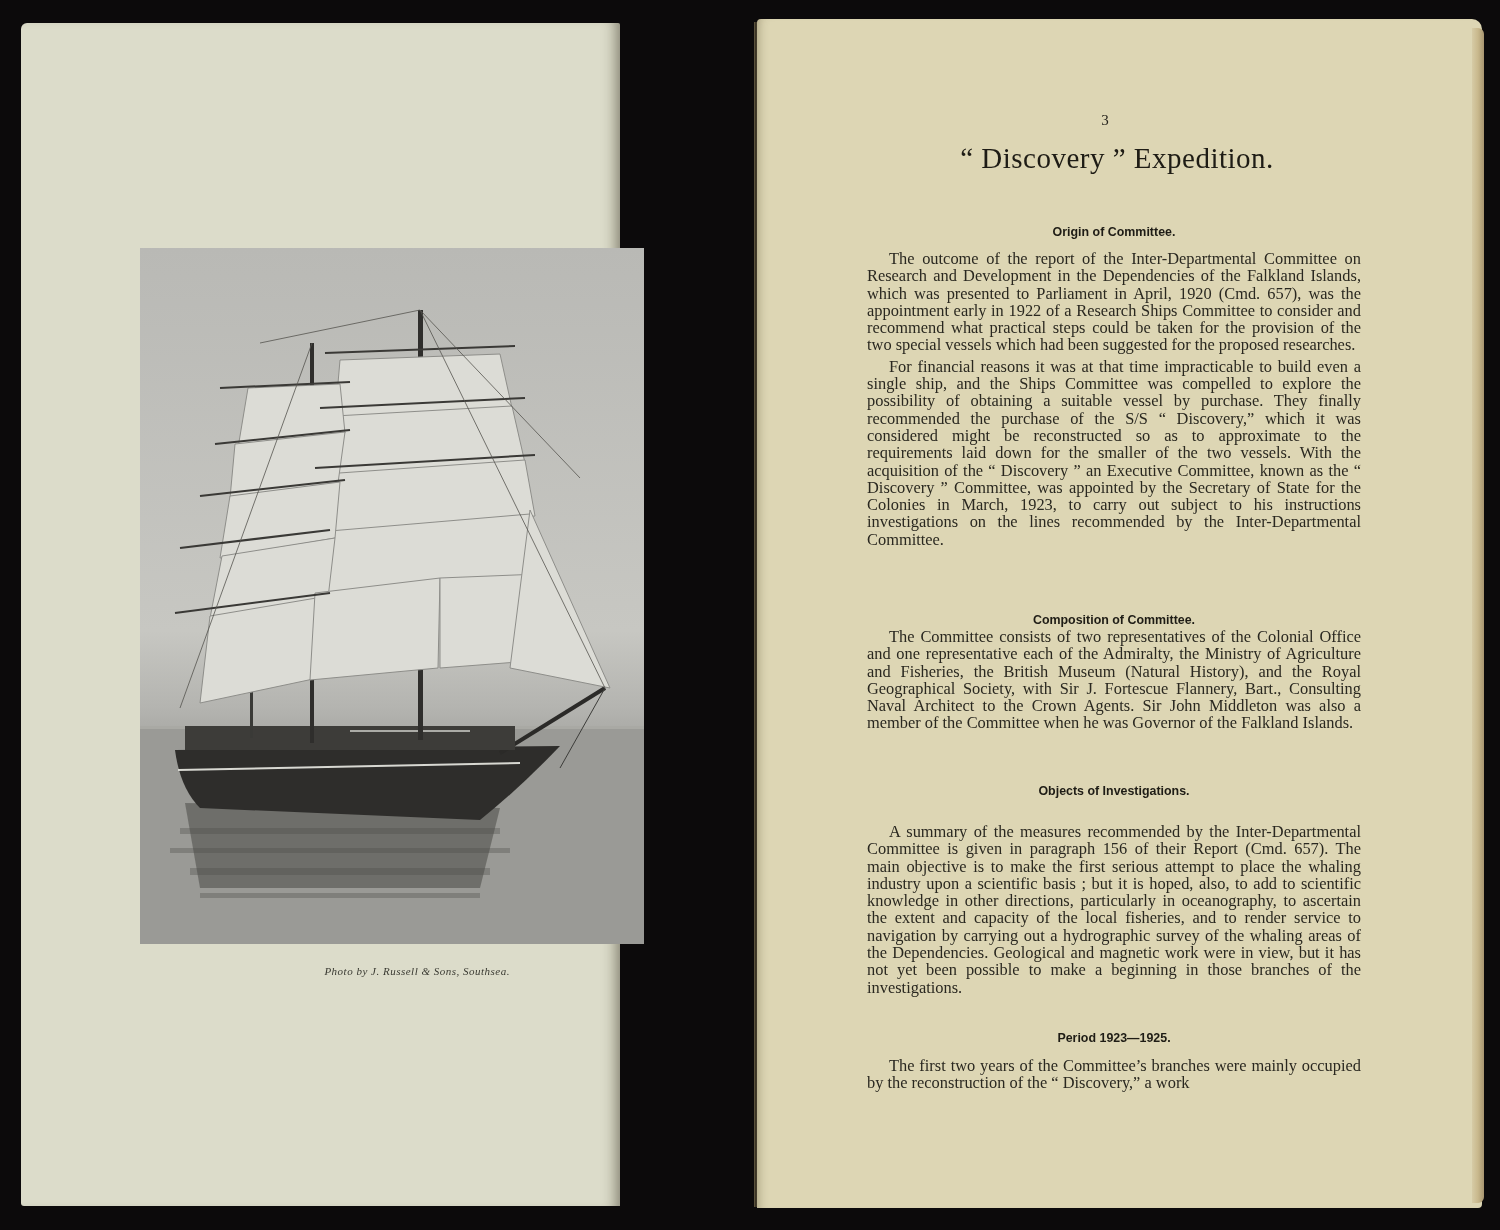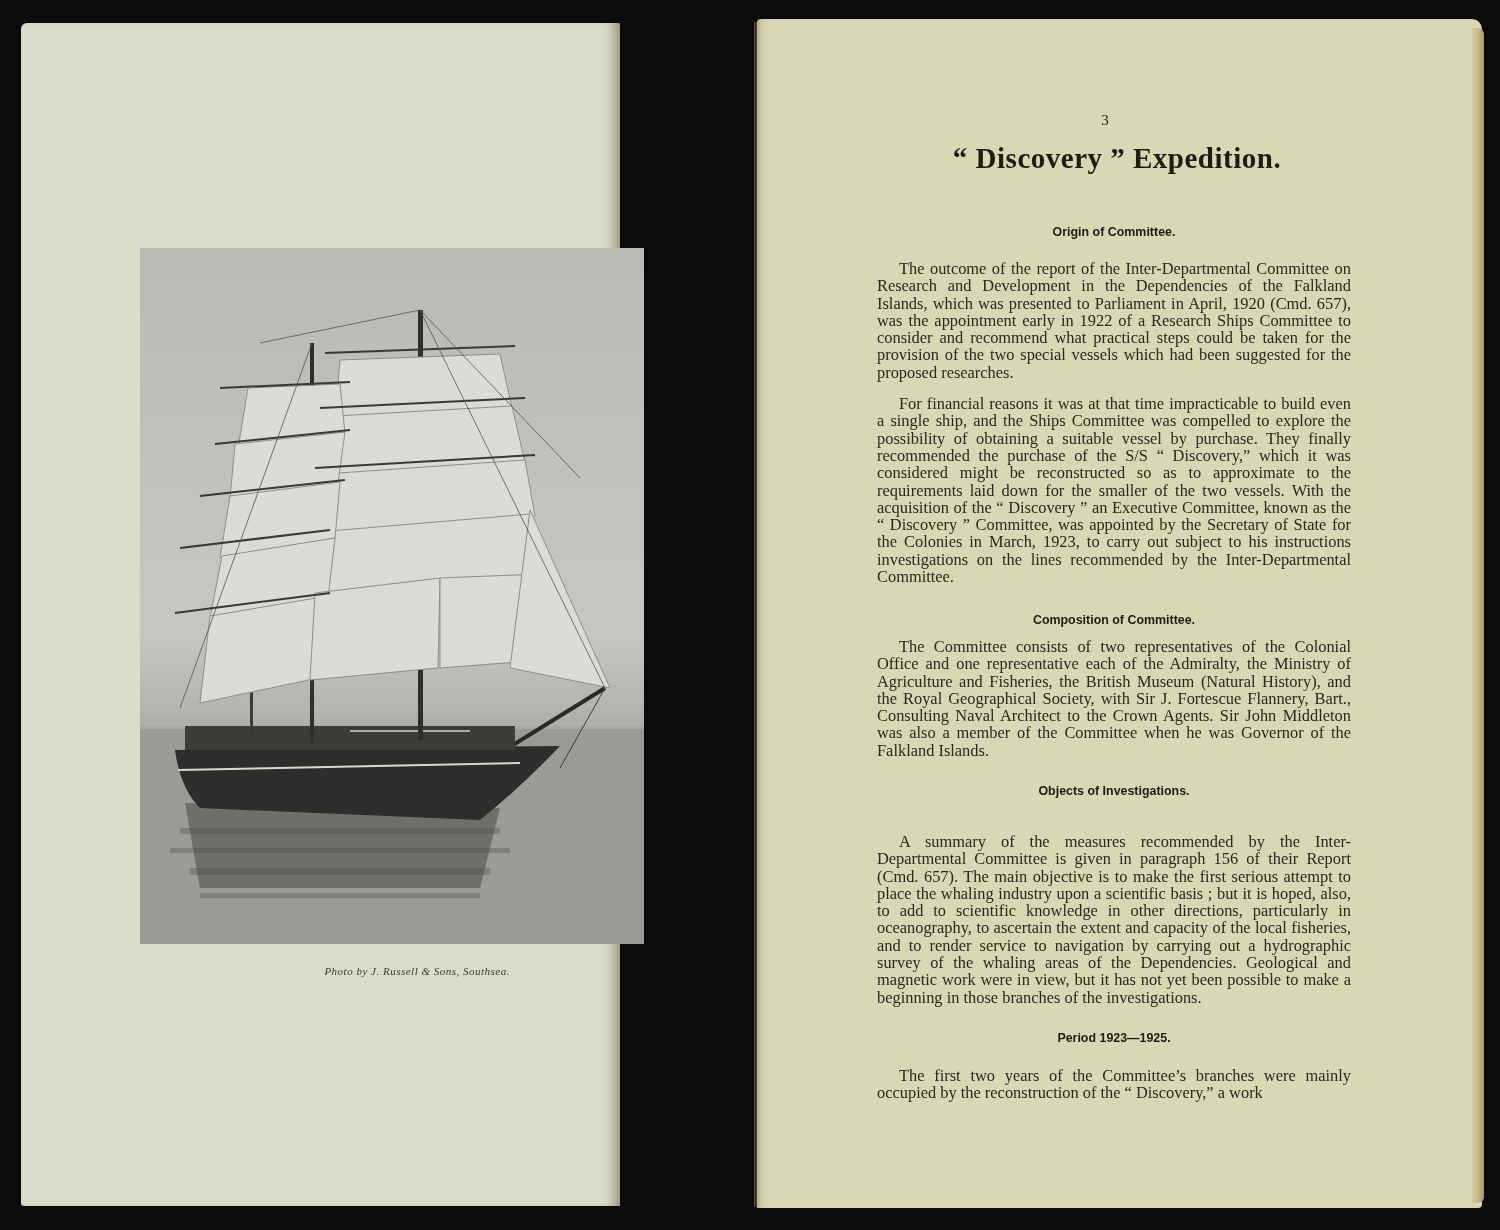--- a/index.html
+++ b/index.html
@@ -42,27 +42,27 @@
       position:absolute; left:150px; top:962px; width:440px; font-size:17px; color:#2e2e28;
       font-variant:small-caps; letter-spacing:0.6px;
     }
 
     
     .page-number {
       position:absolute; left:1085px; top:112px; width:40px; text-align:center; font-size:15px; color:#25231c;
     }
     .title {
       position:absolute; left:862px; top:140px; width:510px; text-align:center;
-      font-size:29px; font-weight:bold; line-height:37px; color:#1e1c15; letter-spacing:0.5px;
+      font-size:29px; font-weight:normal; line-height:37px; color:#1e1c15; letter-spacing:0.5px;
     }
     .text-col {
       position:absolute; left:863px; width:502px; color:#2a2820;
       font-size:16.4px; line-height:17.3px; text-align:justify;
     }
-    .text-col p { margin:14px; text-indent:22px; }
+    .text-col p { margin:4px; text-indent:22px; }
     .heading {
       position:absolute; left:863px; width:502px; text-align:center;
       font-family:"Liberation Sans", "DejaVu Sans", sans-serif; font-weight:bold;
       font-size:13.5px; color:#1e1c15; transform:scaleX(0.92);
     }
   </style>
 </head>
 <body>
 
 <div class="page-left">

